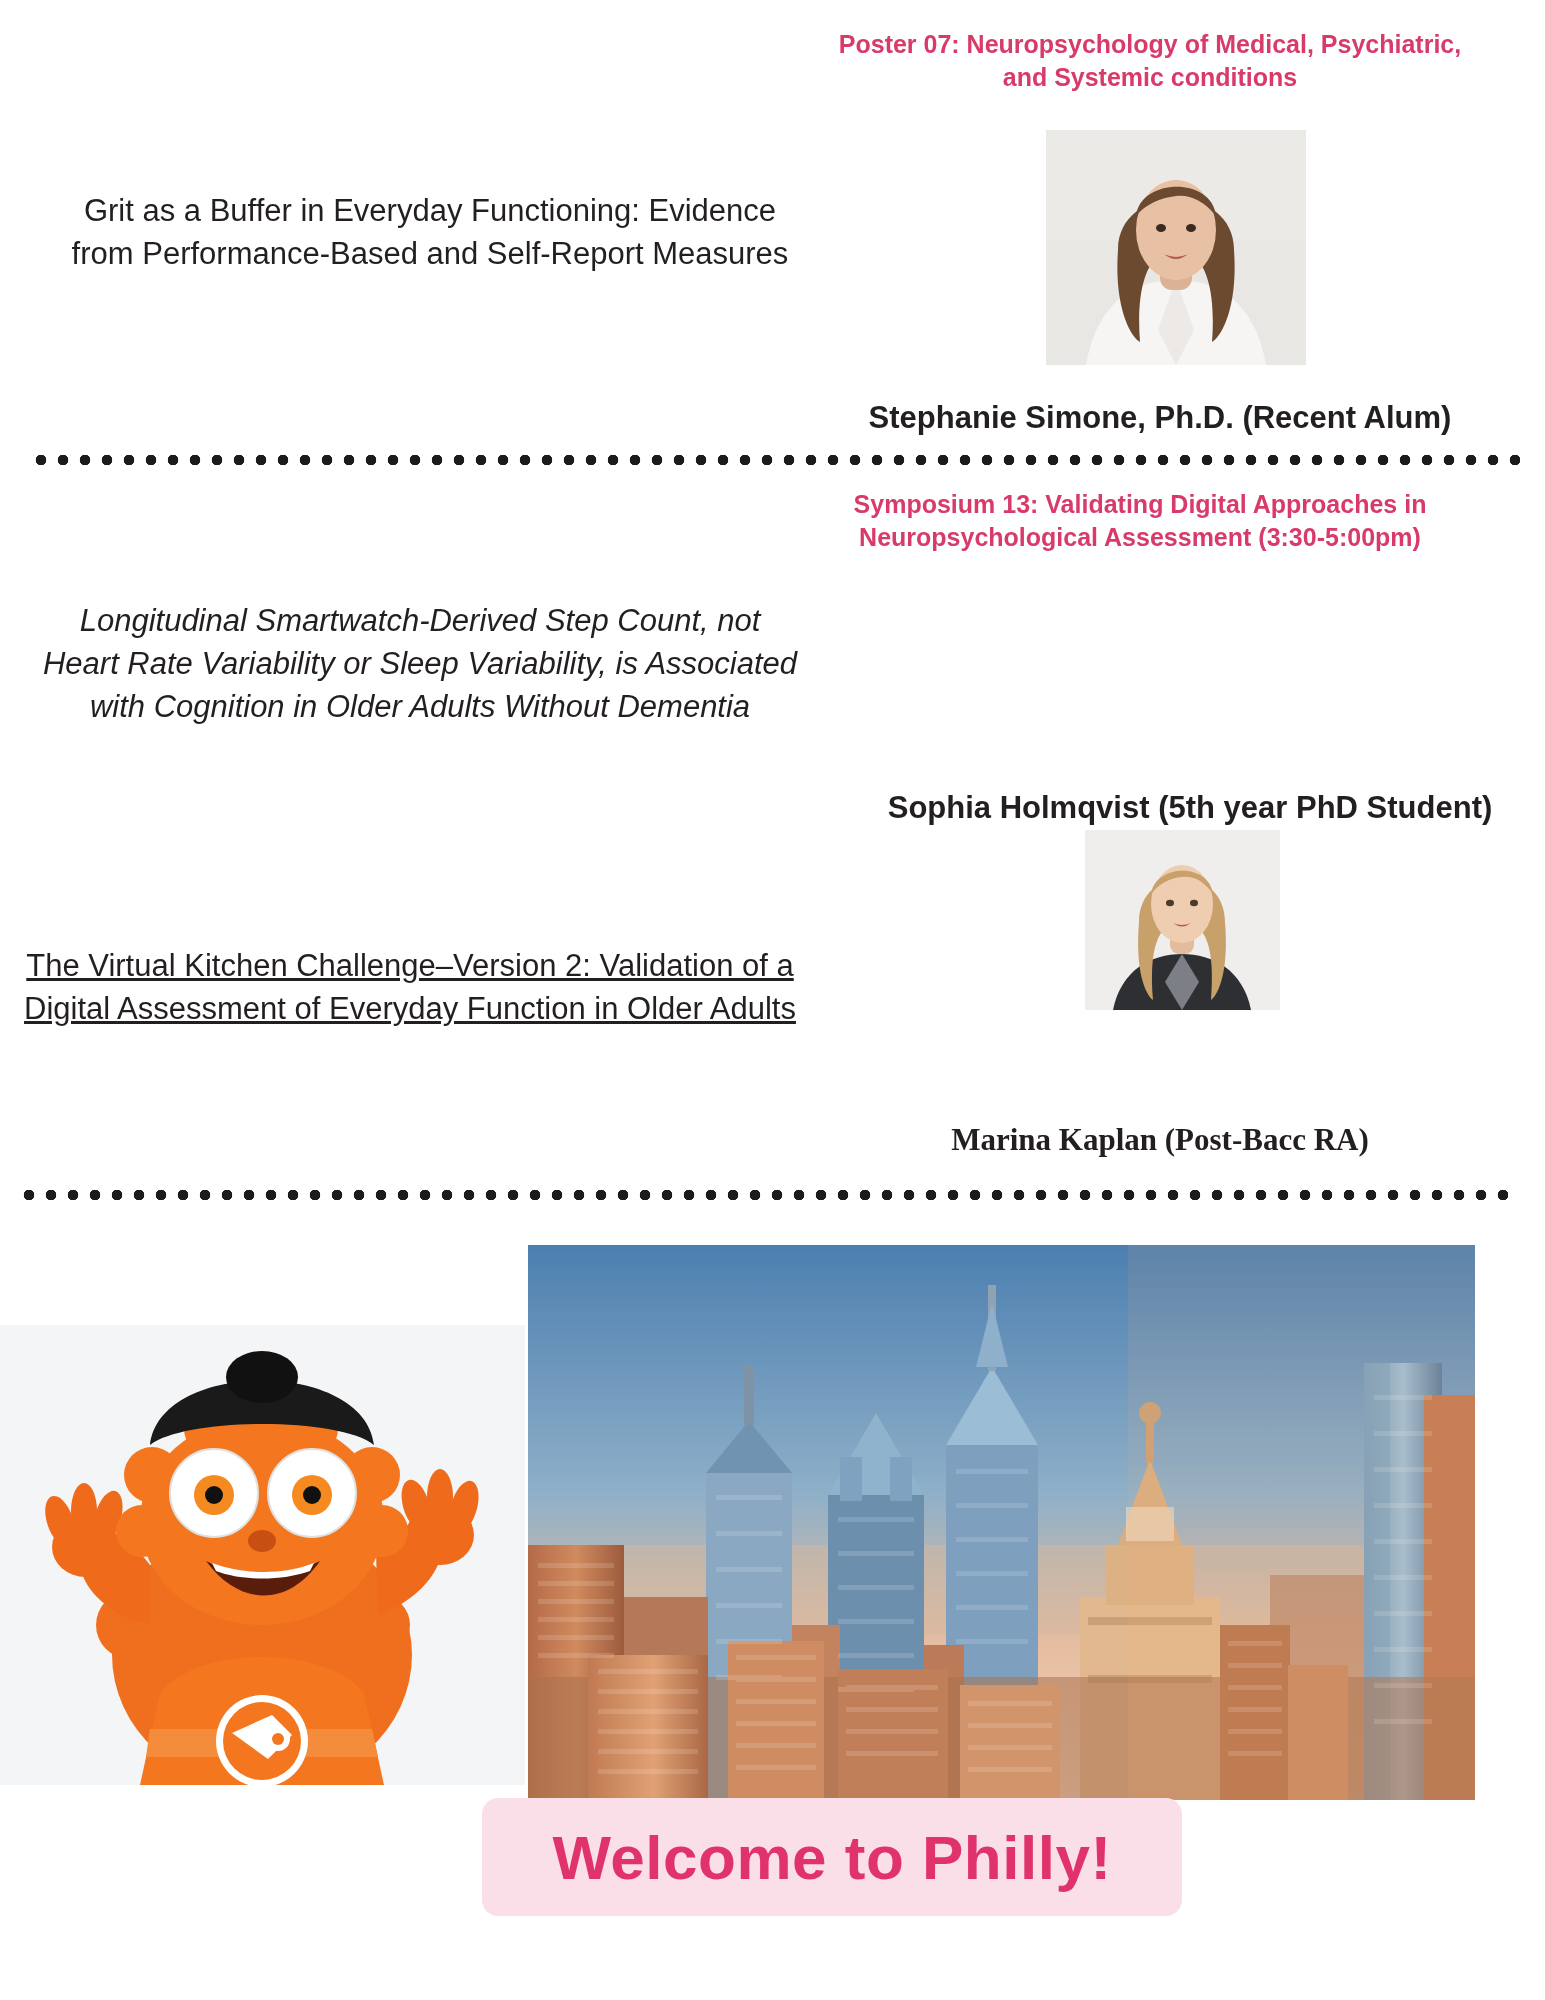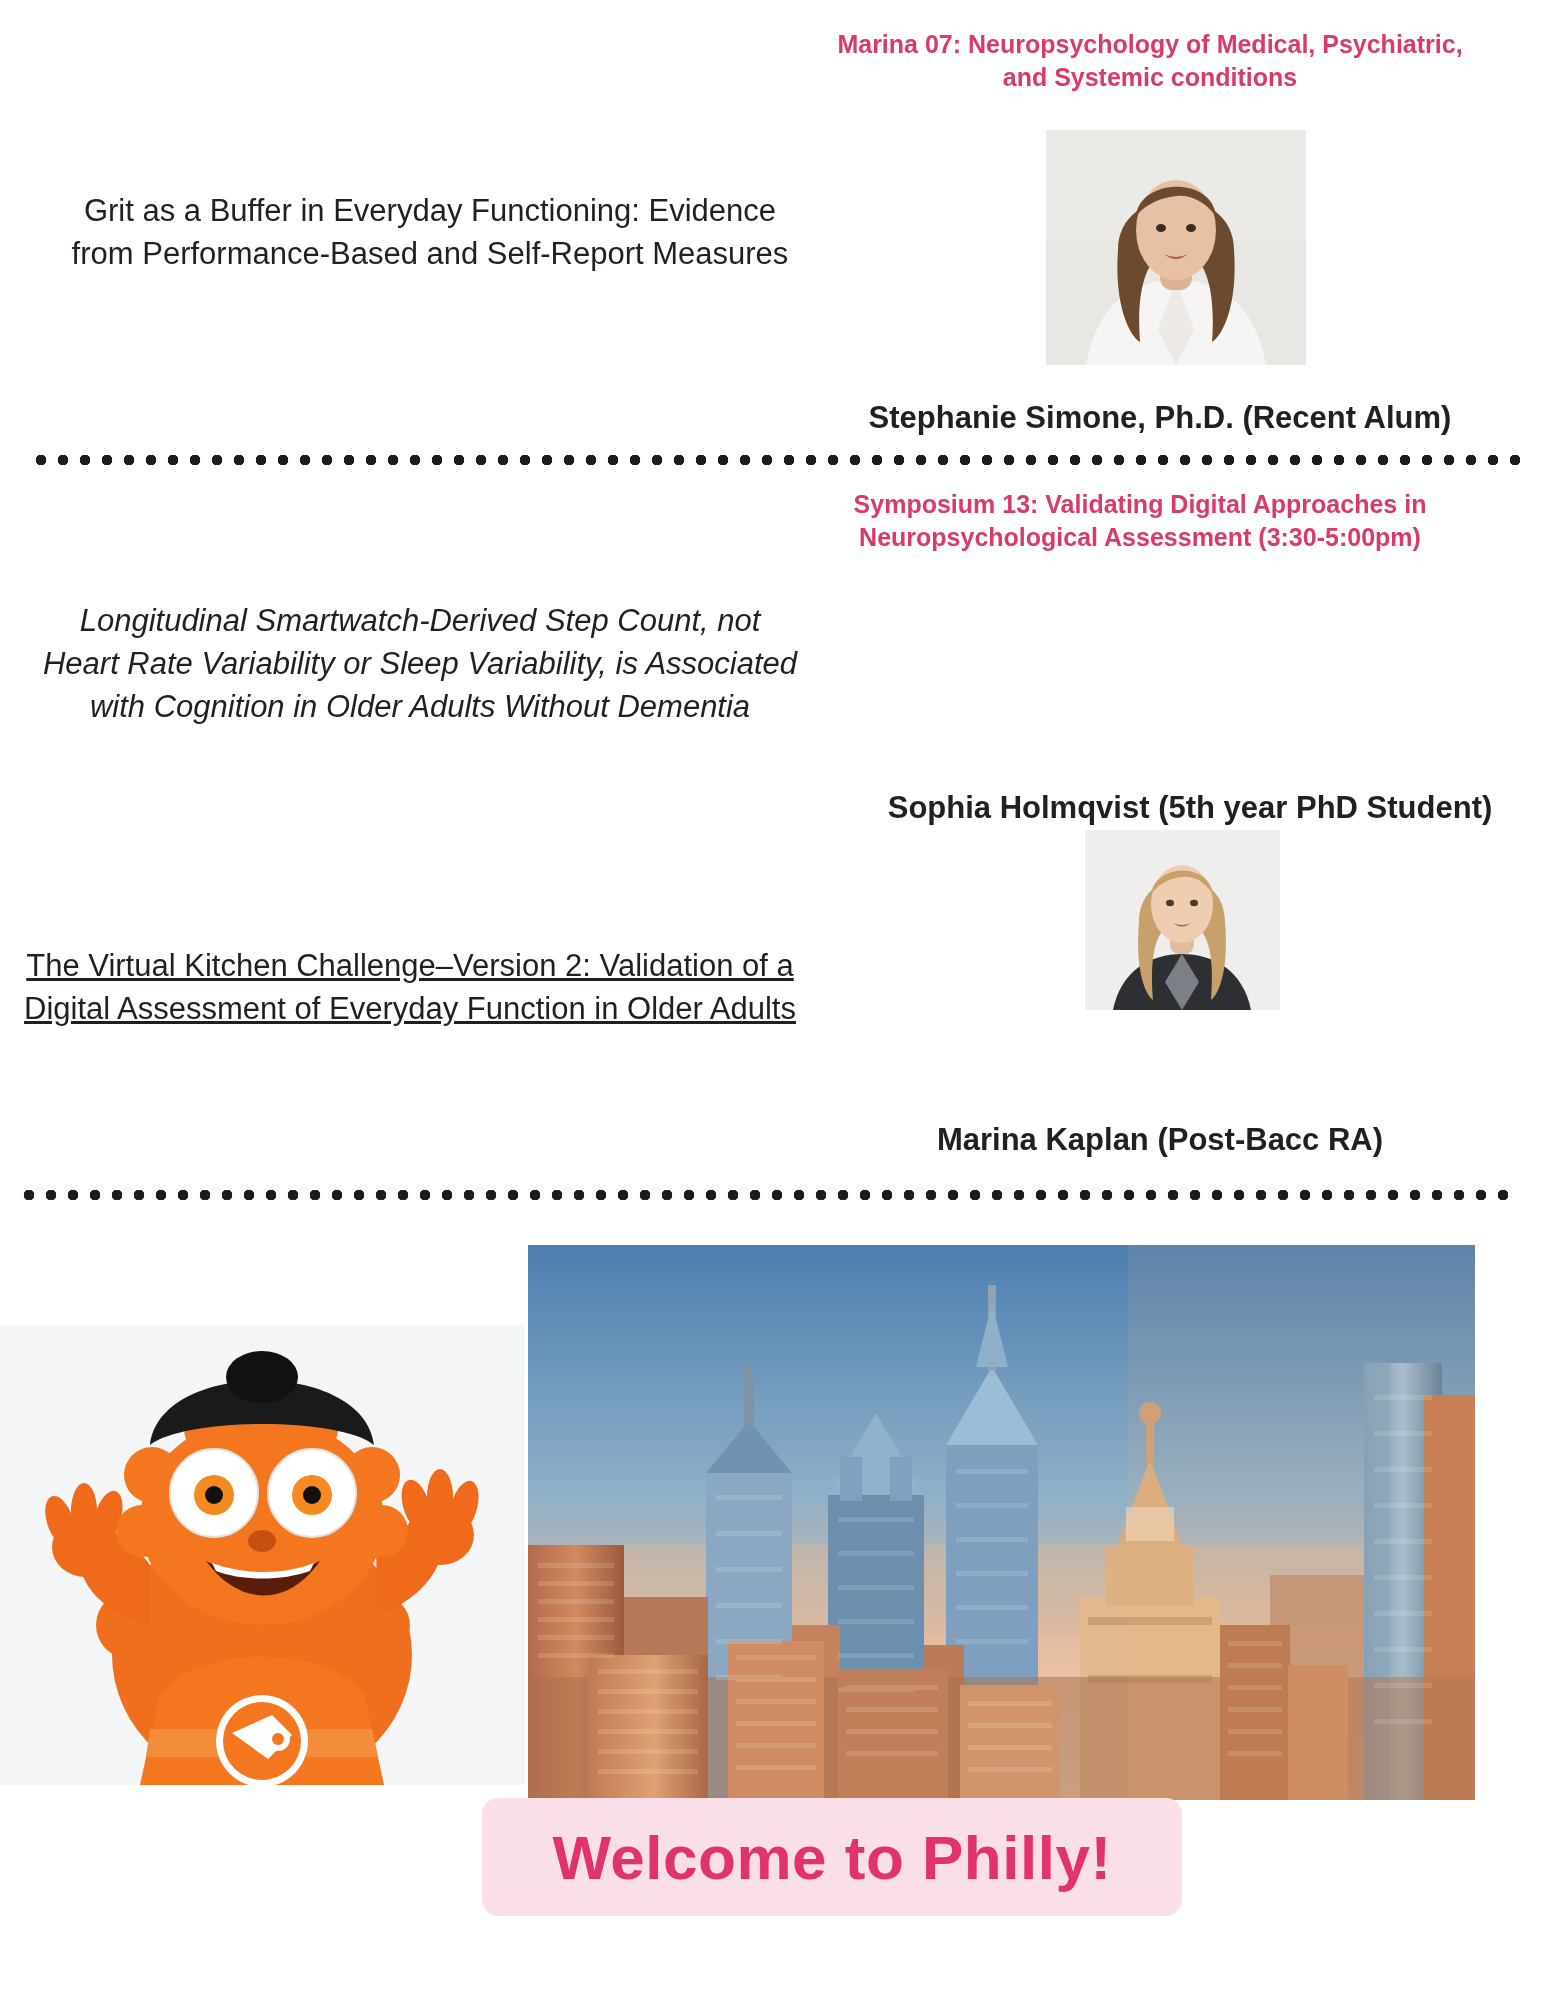--- a/index.html
+++ b/index.html
@@ -81,21 +81,21 @@
   .welcome-banner span {
     color: #e0336b;
     font-weight: bold;
     font-size: 62px;
     letter-spacing: 0.5px;
   }
 </style>
 </head>
 <body>
 
-<div class="abs section-heading" style="left:830px; top:28px; width:640px;">Marina 07: Neuropsychology of Medical, Psychiatric, and Systemic conditions</div>
+<div class="abs section-heading" style="left:830px; top:28px; width:640px;">Poster 07: Neuropsychology of Medical, Psychiatric, and Systemic conditions</div>
 
 <div class="abs pres-title" style="left:50px; top:190px; width:760px;">Grit as a Buffer in Everyday Functioning: Evidence from Performance-Based and Self-Report Measures</div>
 
 <div class="abs headshot" style="left:1046px; top:130px; width:260px; height:235px;">
   <svg viewBox="0 0 260 235" preserveAspectRatio="none" aria-hidden="true">
     <rect width="260" height="235" fill="#e9e7e4"></rect>
     <rect x="0" y="0" width="260" height="110" fill="#eceae7"></rect>
 
     <path d="M40 235 C52 168 92 150 130 150 C168 150 208 168 220 235 Z" fill="#f7f5f3"></path>
     <path d="M130 150 L112 200 L130 235 L148 200 Z" fill="#ece9e6"></path>
@@ -160,21 +160,21 @@
     <ellipse cx="90" cy="92" rx="31" ry="40" fill="#e9bb98"></ellipse>
     <path d="M59 80 C63 48 117 46 121 80 C111 64 101 60 90 61 C77 62 67 70 59 80 Z" fill="#2e2119"></path>
     <ellipse cx="78" cy="91" rx="4.2" ry="3.4" fill="#2a1d14"></ellipse>
     <ellipse cx="102" cy="91" rx="4.2" ry="3.4" fill="#2a1d14"></ellipse>
     <path d="M81 112 Q90 119 99 112 Q90 116 81 112 Z" fill="#b0574c"></path>
   </svg>
 </div>
 
 <div class="abs pres-title" style="left:10px; top:945px; width:800px;text-decoration:underline;">The Virtual Kitchen Challenge–Version 2: Validation of a Digital Assessment of Everyday Function in Older Adults</div>
 
-<div class="abs presenter-name" style="left:850px; top:1122px; width:620px;">Marina Kaplan (Post-Bacc RA)</div>
+<div class="abs presenter-name" style="left:850px; top:1122px; width:620px;font-family:Liberation Serif, serif;">Marina Kaplan (Post-Bacc RA)</div>
 
 <div class="abs dotted-divider" style="left:18px; top:1190px; width:1490px;"></div>
 
 <div class="photo" style="left:0px; top:1325px; width:525px; height:460px;">
   <svg viewBox="0 0 525 460" preserveAspectRatio="none" aria-hidden="true">
     <rect width="525" height="460" fill="#f4f5f7"></rect>
 
     <ellipse cx="262" cy="330" rx="150" ry="135" fill="#f06f1e"></ellipse>
 
     <g fill="#f06f1e">

